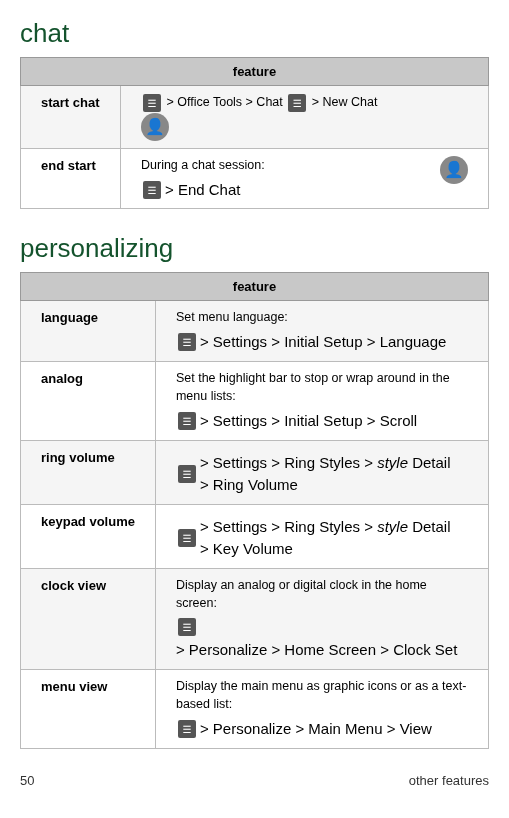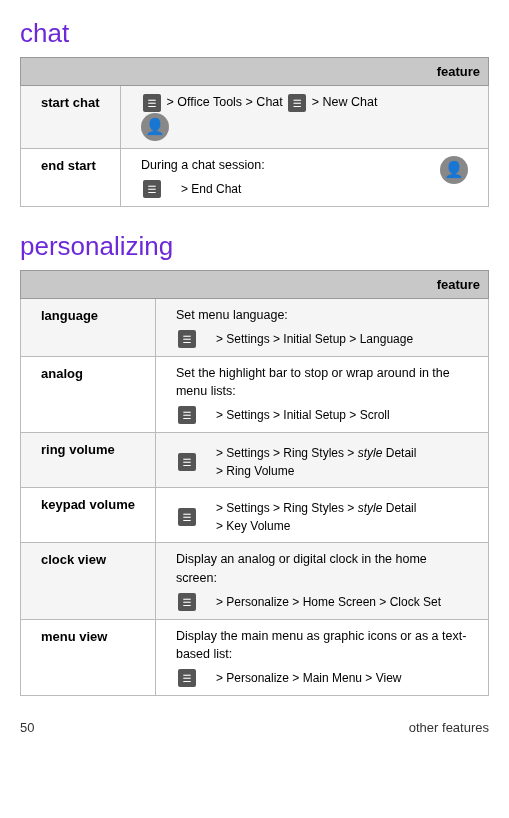--- a/index.html
+++ b/index.html
@@ -8,32 +8,32 @@
       background: #fff;
       color: #000;
       font-size: 13px;
       width: 509px;
       min-height: 818px;
       padding: 18px 20px 30px 20px;
     }
     h1.section-title {
       font-size: 26px;
       font-weight: normal;
-      color: #6d28d9;
+      color: #14532d;
       margin-bottom: 8px;
       font-family: Arial, Helvetica, sans-serif;
     }
     table {
       width: 100%;
       border-collapse: collapse;
       margin-bottom: 24px;
     }
     table thead tr th {
       background: #c8c8c8;
-      text-align: right;
+      text-align: center;
       font-weight: bold;
       font-size: 13px;
       padding: 6px 8px;
       border: 1px solid #999;
     }
     table tbody tr td {
       border: 1px solid #bbb;
       padding: 7px 20px;
       vertical-align: top;
       font-size: 13px;
@@ -69,23 +69,23 @@
       color: white;
       font-size: 10px;
       position: absolute;
       top: 50%;
       left: 50%;
       transform: translate(-50%, -50%);
     }
     .path-line {
       display: flex;
       align-items: center;
-      gap: 18px;
+      gap: 2px;
       flex-wrap: wrap;
-      font-size: 12px;
+      font-size: 15px;
       margin-top: 4px;
     }
     .bold-text {
       font-weight: bold;
     }
     .accept-key {
       font-weight: bold;
       font-variant: small-caps;
       text-transform: uppercase;
       font-size: 11px;

